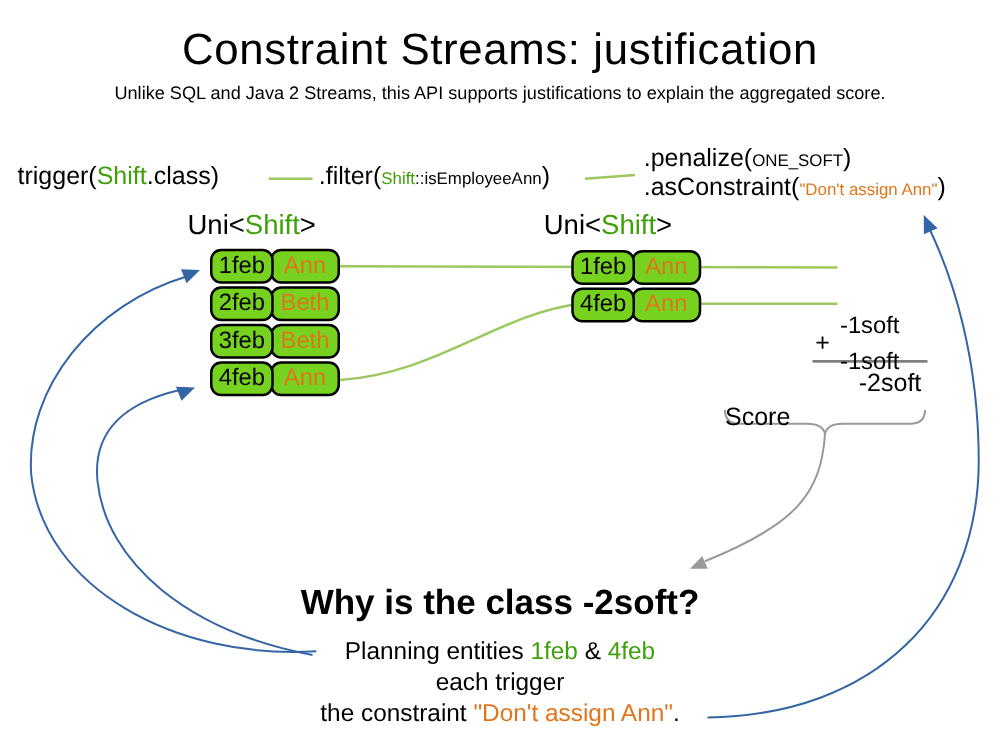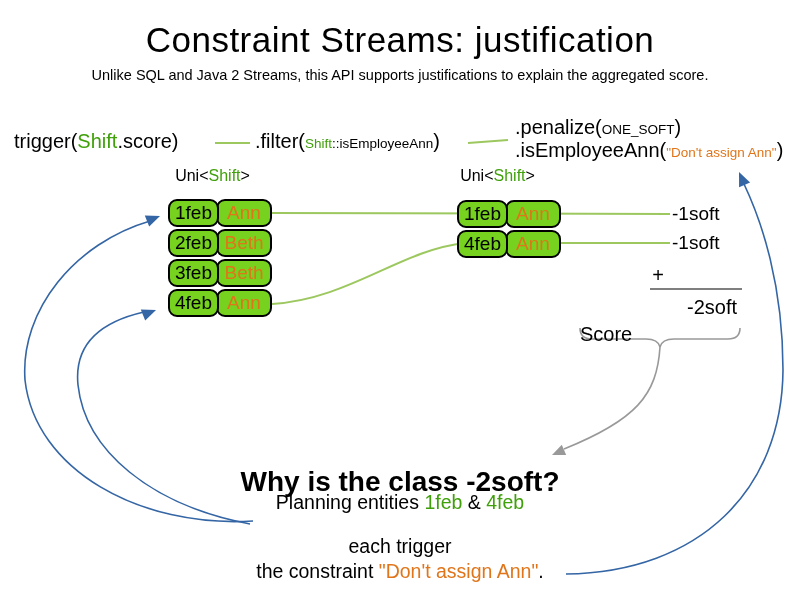--- a/index.html
+++ b/index.html
@@ -13,32 +13,32 @@
   .layer { position:absolute; left:0; top:0; width:671px; height:600px; z-index:1; }
 
   .title { top:20px; font-size:35px; letter-spacing:0.5px; }
   .subtitle { top:67px; font-size:14.5px; }
 
   .code { font-size:20px; white-space:nowrap; }
   .code .sm { font-size:13.5px; }
   .grn { color:var(--green-text,#3fa00a); }
   .org { color:var(--orange,#e0751a); }
 
-  .unilabel { font-size:16px; white-space:nowrap; text-align:center; width:125px; }
+  .unilabel { font-size:22px; white-space:nowrap; width:125px; }
 
   .shift-table .row { display:flex; margin-bottom:2px; }
   .cell {
     box-sizing:border-box; height:28px; line-height:24px; text-align:center;
     background:var(--green-box,#76d21e); border:2px solid #000; border-radius:9px;
     font-size:19px;
   }
   .cell.date { width:51px; color:#000; position:relative; z-index:2; }
   .cell.emp  { width:56px; margin-left:-3px; color:var(--orange,#e0751a); }
 
-  .penalty { font-size:19px; white-space:nowrap; }
+  .penalty { font-size:19px; white-space:nowrap;margin-top:47px; }
   .plus { font-size:20px; width:26px; text-align:center; }
   .scoreword { font-size:20px; }
   .whyline { font-size:19.5px; }
   .why-heading { top:466px; font-size:28px; font-weight:bold; }
 
   .gline  { stroke:var(--green-line,#9cc85f); stroke-width:2; fill:none; }
   .bline  { stroke:var(--blue-arrow,#3465a4); stroke-width:1.6; fill:none; }
   .grayline { stroke:var(--gray,#999999); stroke-width:1.6; fill:none; }
   .sumline { stroke:#7f7f7f; stroke-width:2.2; fill:none; }
   .blue-fill { fill:var(--blue-arrow,#3465a4); stroke:none; }
@@ -71,27 +71,27 @@
     <polygon points="156,310 145.2,320.6 140.8,309.4" class="blue-fill"></polygon>
 
     <path d="M566,574 C700,572 782,490 783,370 C783,285 762,222 744,184" class="bline"></path>
     <polygon points="739,172 750.1,182.5 739.1,187.3" class="blue-fill"></polygon>
   </svg>
 
   <div class="layer">
     <div class="abs ctr title">Constraint Streams: justification</div>
     <div class="abs ctr subtitle">Unlike SQL and Java 2 Streams, this API supports justifications to explain the aggregated score.</div>
 
-    <div class="abs code" style="left:14px; top:130px;"><span>trigger(</span><span class="grn">Shift</span><span>.score)</span></div>
+    <div class="abs code" style="left:14px; top:130px;"><span>trigger(</span><span class="grn">Shift</span><span>.class)</span></div>
 
     <div class="abs code" style="left:255px; top:130px;"><span>.filter(</span><span class="sm grn">Shift</span><span class="sm">::isEmployeeAnn</span><span>)</span></div>
 
     <div class="abs code" style="left:515px; top:116px;text-align:center;"><span>.penalize(</span><span class="sm">ONE_SOFT</span><span>)</span></div>
 
-    <div class="abs code" style="left:515px; top:139px;"><span>.isEmployeeAnn(</span><span class="sm org">"Don't assign Ann"</span><span>)</span></div>
+    <div class="abs code" style="left:515px; top:139px;"><span>.asConstraint(</span><span class="sm org">"Don't assign Ann"</span><span>)</span></div>
 
     <div class="abs unilabel" style="left:150px; top:167px;"><span>Uni&lt;</span><span class="grn">Shift</span><span>&gt;</span></div>
 
     <div class="abs shift-table" style="left:168px; top:199px;">
       <div class="row">
         <span class="cell date">1feb</span>
         <span class="cell emp">Ann</span>
       </div>
       <div class="row">
         <span class="cell date">2feb</span>
@@ -121,20 +121,20 @@
     </div>
 
     <div class="abs penalty" style="left:672px; top:203px;">-1soft</div>
     <div class="abs penalty" style="left:672px; top:232px;">-1soft</div>
     <div class="abs plus" style="left:645px; top:264px;">+</div>
     <div class="abs scoreword" style="left:580px; top:296px;margin-top:27px;">Score</div>
     <div class="abs scoreword" style="left:655px; top:296px;margin-left:32px;">-2soft</div>
 
     <div class="abs ctr why-heading">Why is the class -2soft?</div>
 
-    <div class="abs ctr whyline" style="top:491px;"><span>Planning entities </span><span class="grn">1feb</span><span> &amp; </span><span class="grn">4feb</span></div>
+    <div class="abs ctr whyline" style="top:510px;"><span>Planning entities </span><span class="grn">1feb</span><span> &amp; </span><span class="grn">4feb</span></div>
 
     <div class="abs ctr whyline" style="top:535px;">each trigger</div>
 
     <div class="abs ctr whyline" style="top:560px;"><span>the constraint </span><span class="org">"Don't assign Ann"</span><span>.</span></div>
   </div>
 
 </div>
 
 </body></html>

